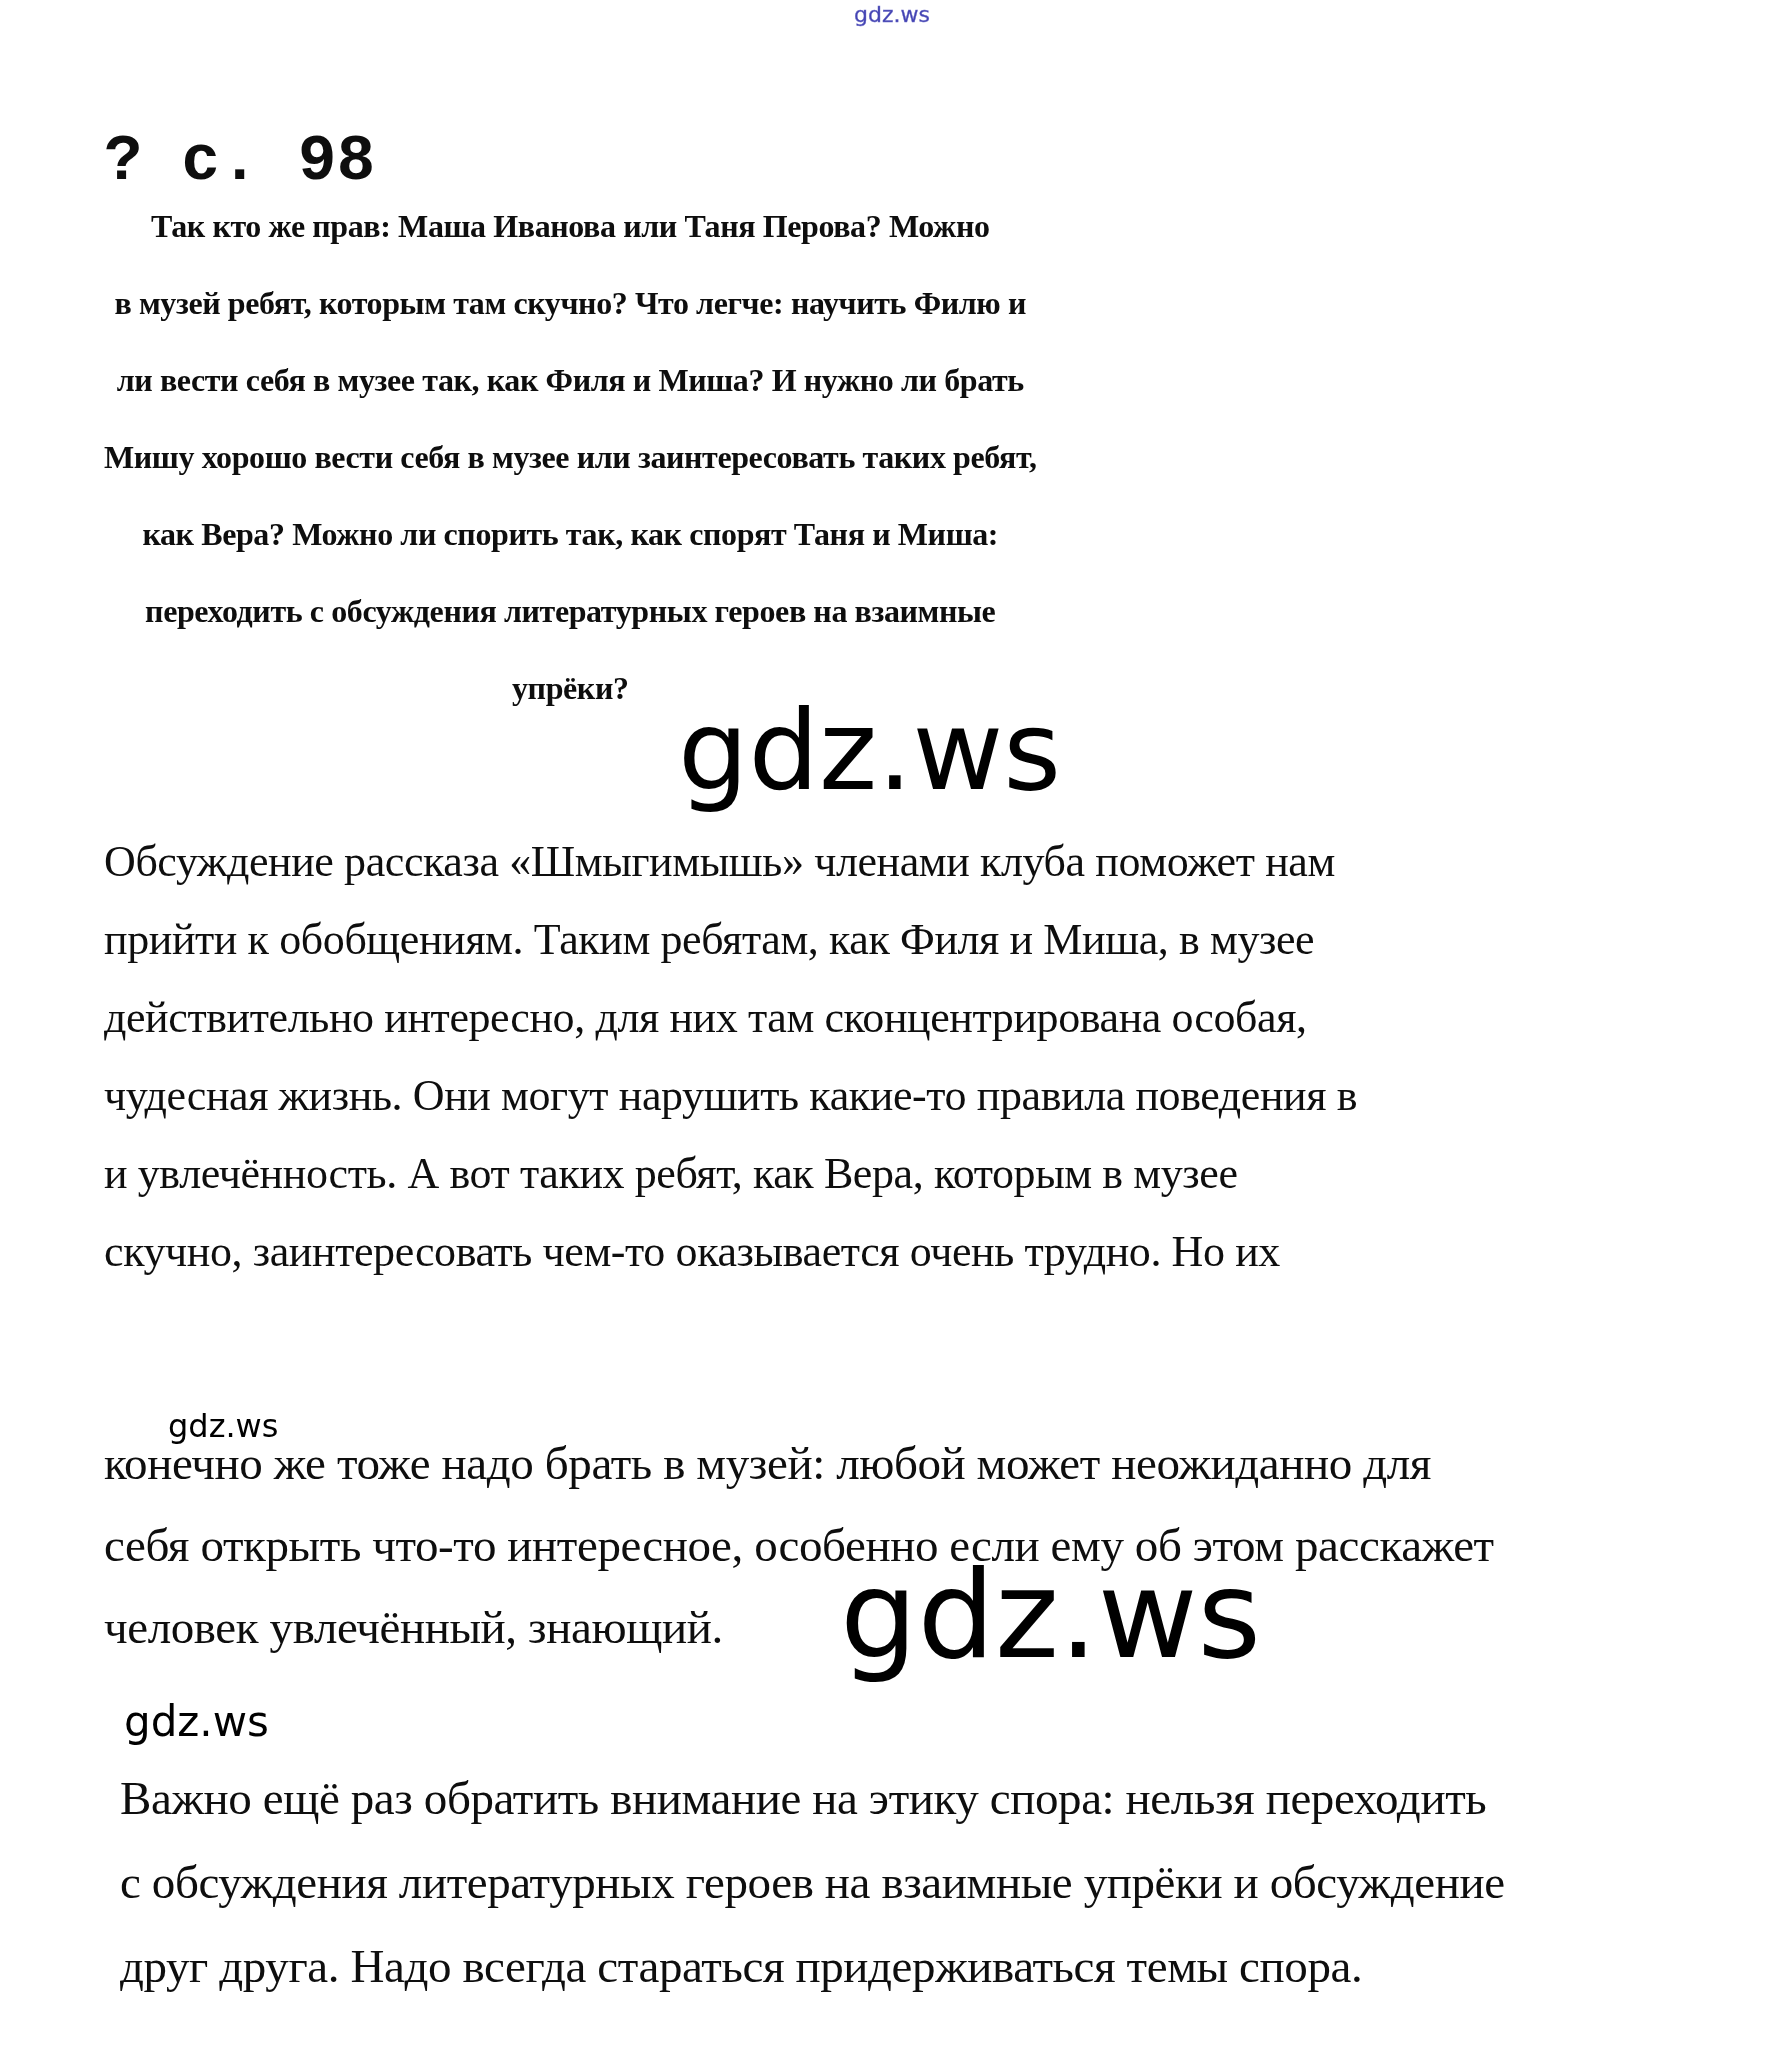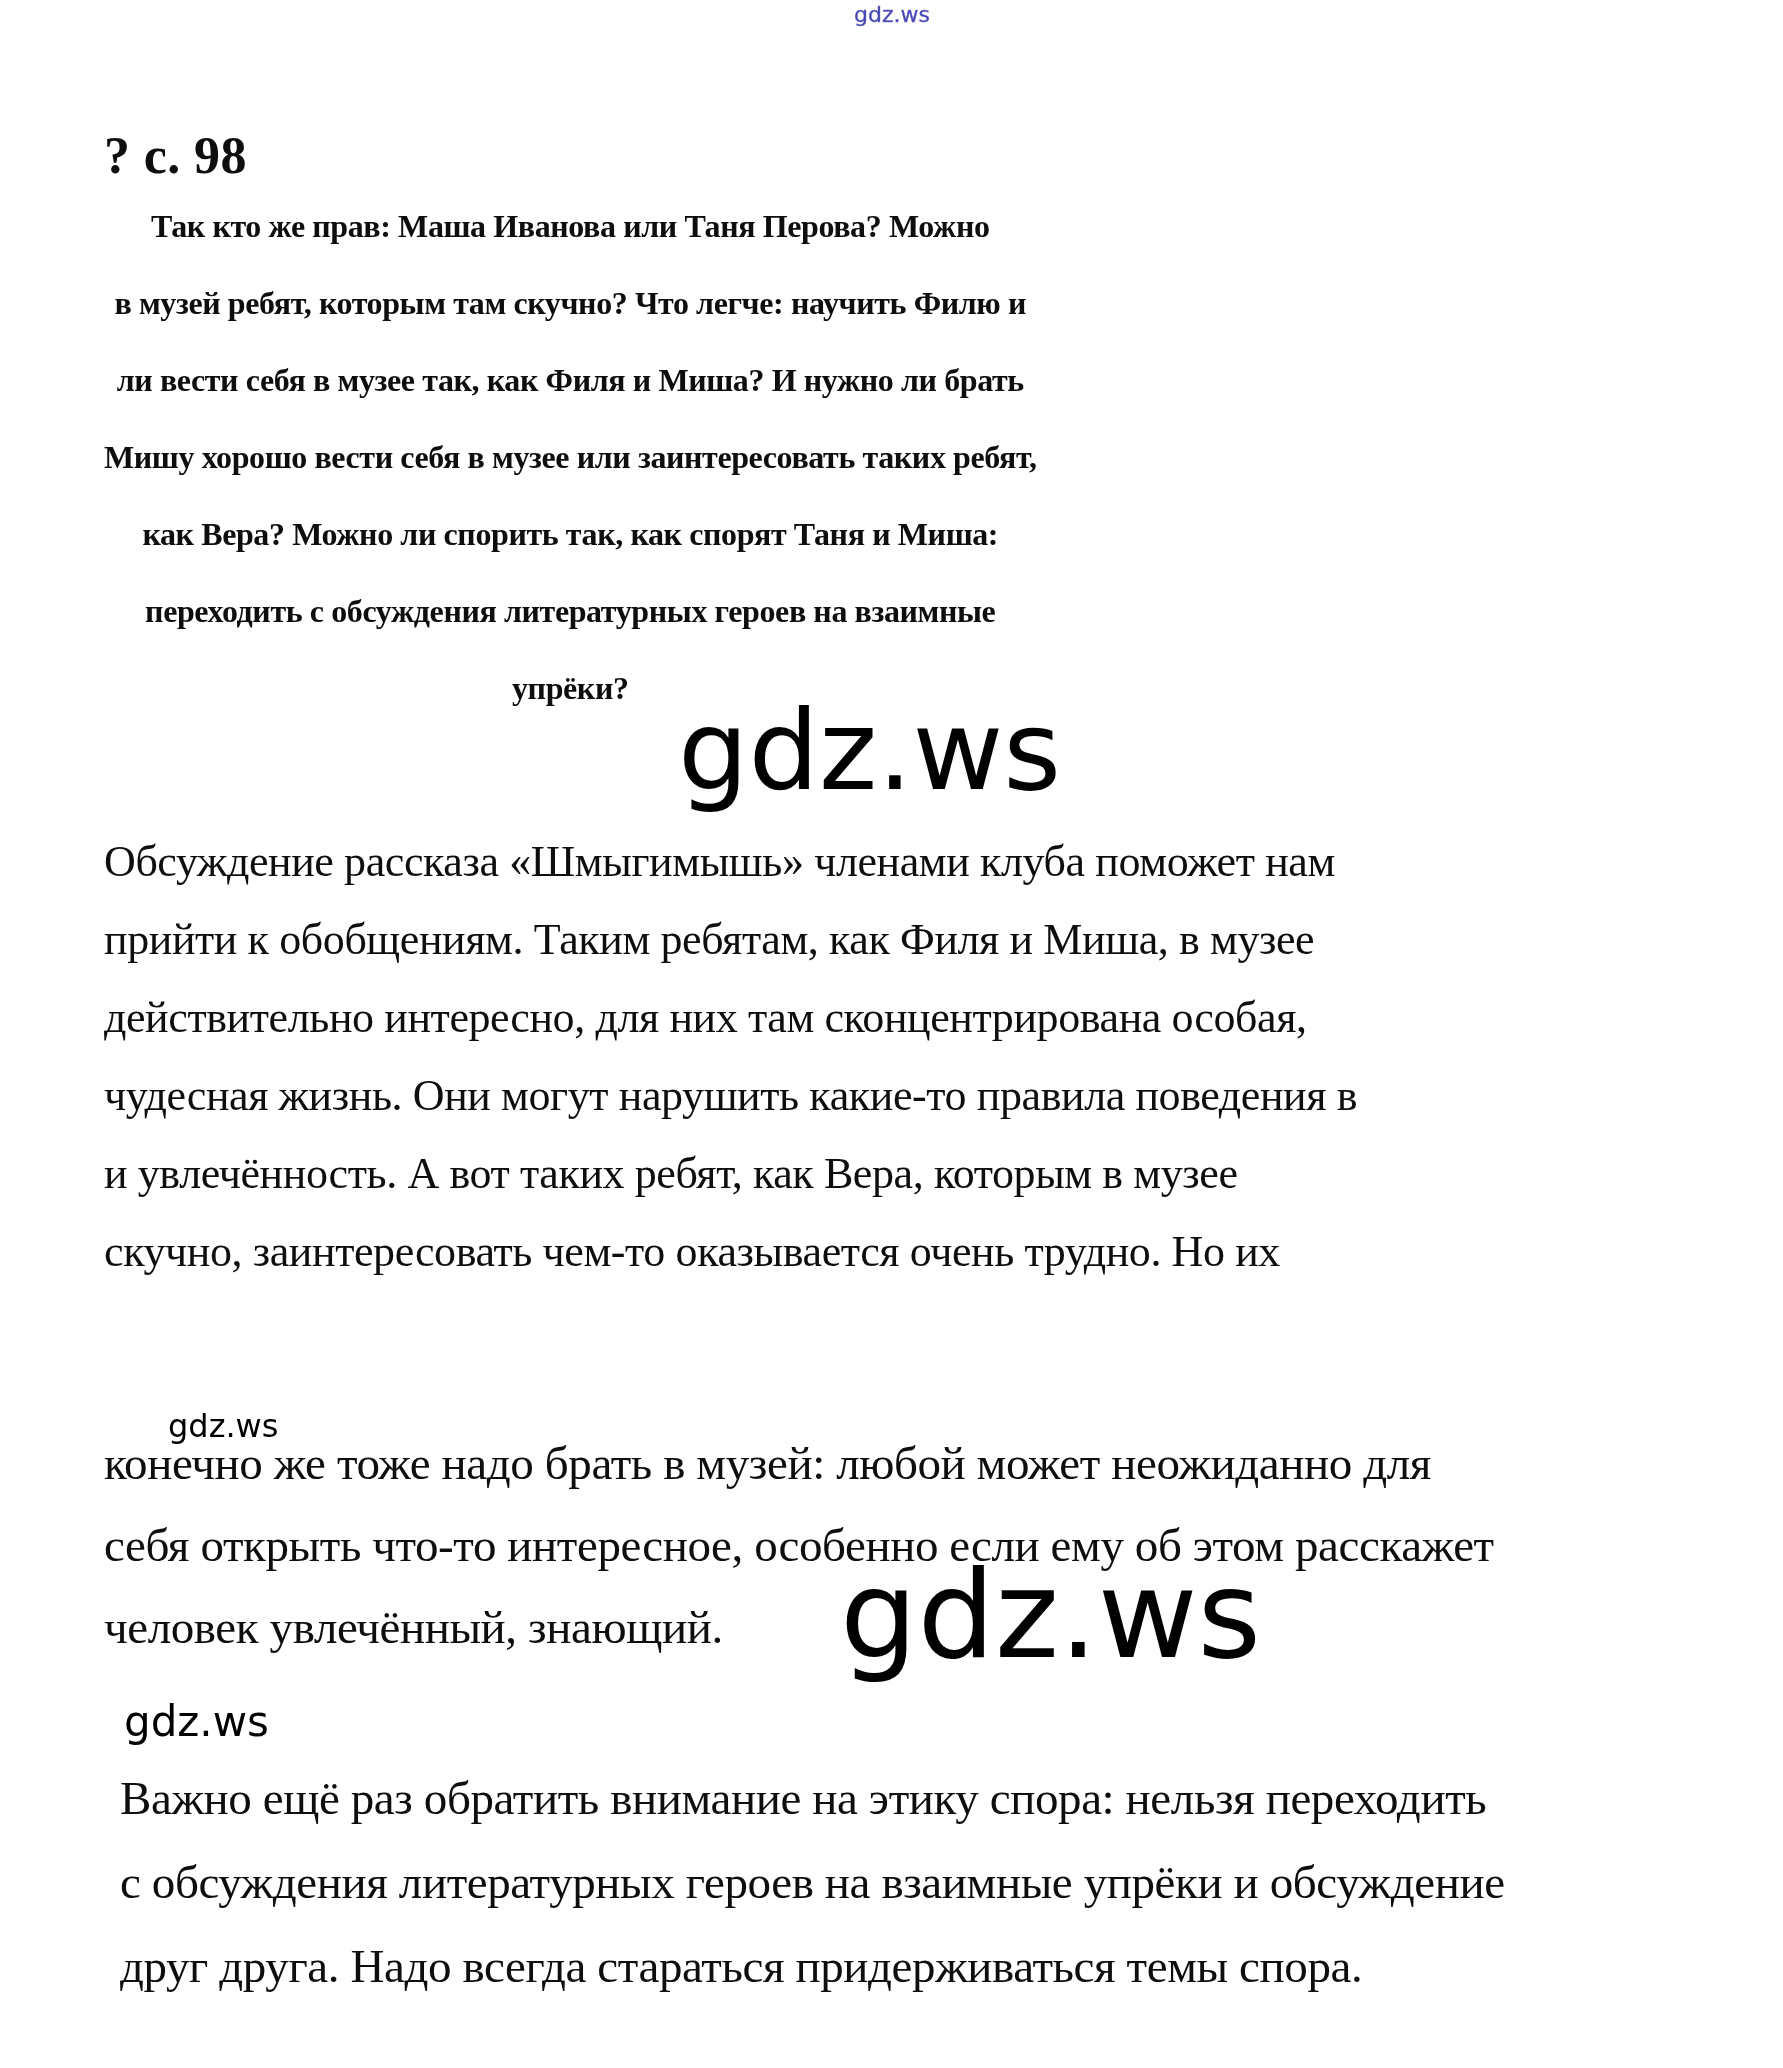--- a/index.html
+++ b/index.html
@@ -27,23 +27,24 @@
     font-size: 22px;
     color: #4343b2;
     letter-spacing: 0px;
     -webkit-text-stroke: 0.4px #6a6ac8;
   }
 
   
   .heading {
     left: 104px;
     top: 126px;
-    font-size: 52px;
+    font-size: 64px;
     font-weight: bold;
     letter-spacing: 0.4px;
+    font-family: Liberation Mono, monospace;
   }
 
   
   .bold-para {
     left: 104px;
     top: 208px;
     font-size: 32px;
     font-weight: bold;
     letter-spacing: -0.4px;
     text-align: center;

